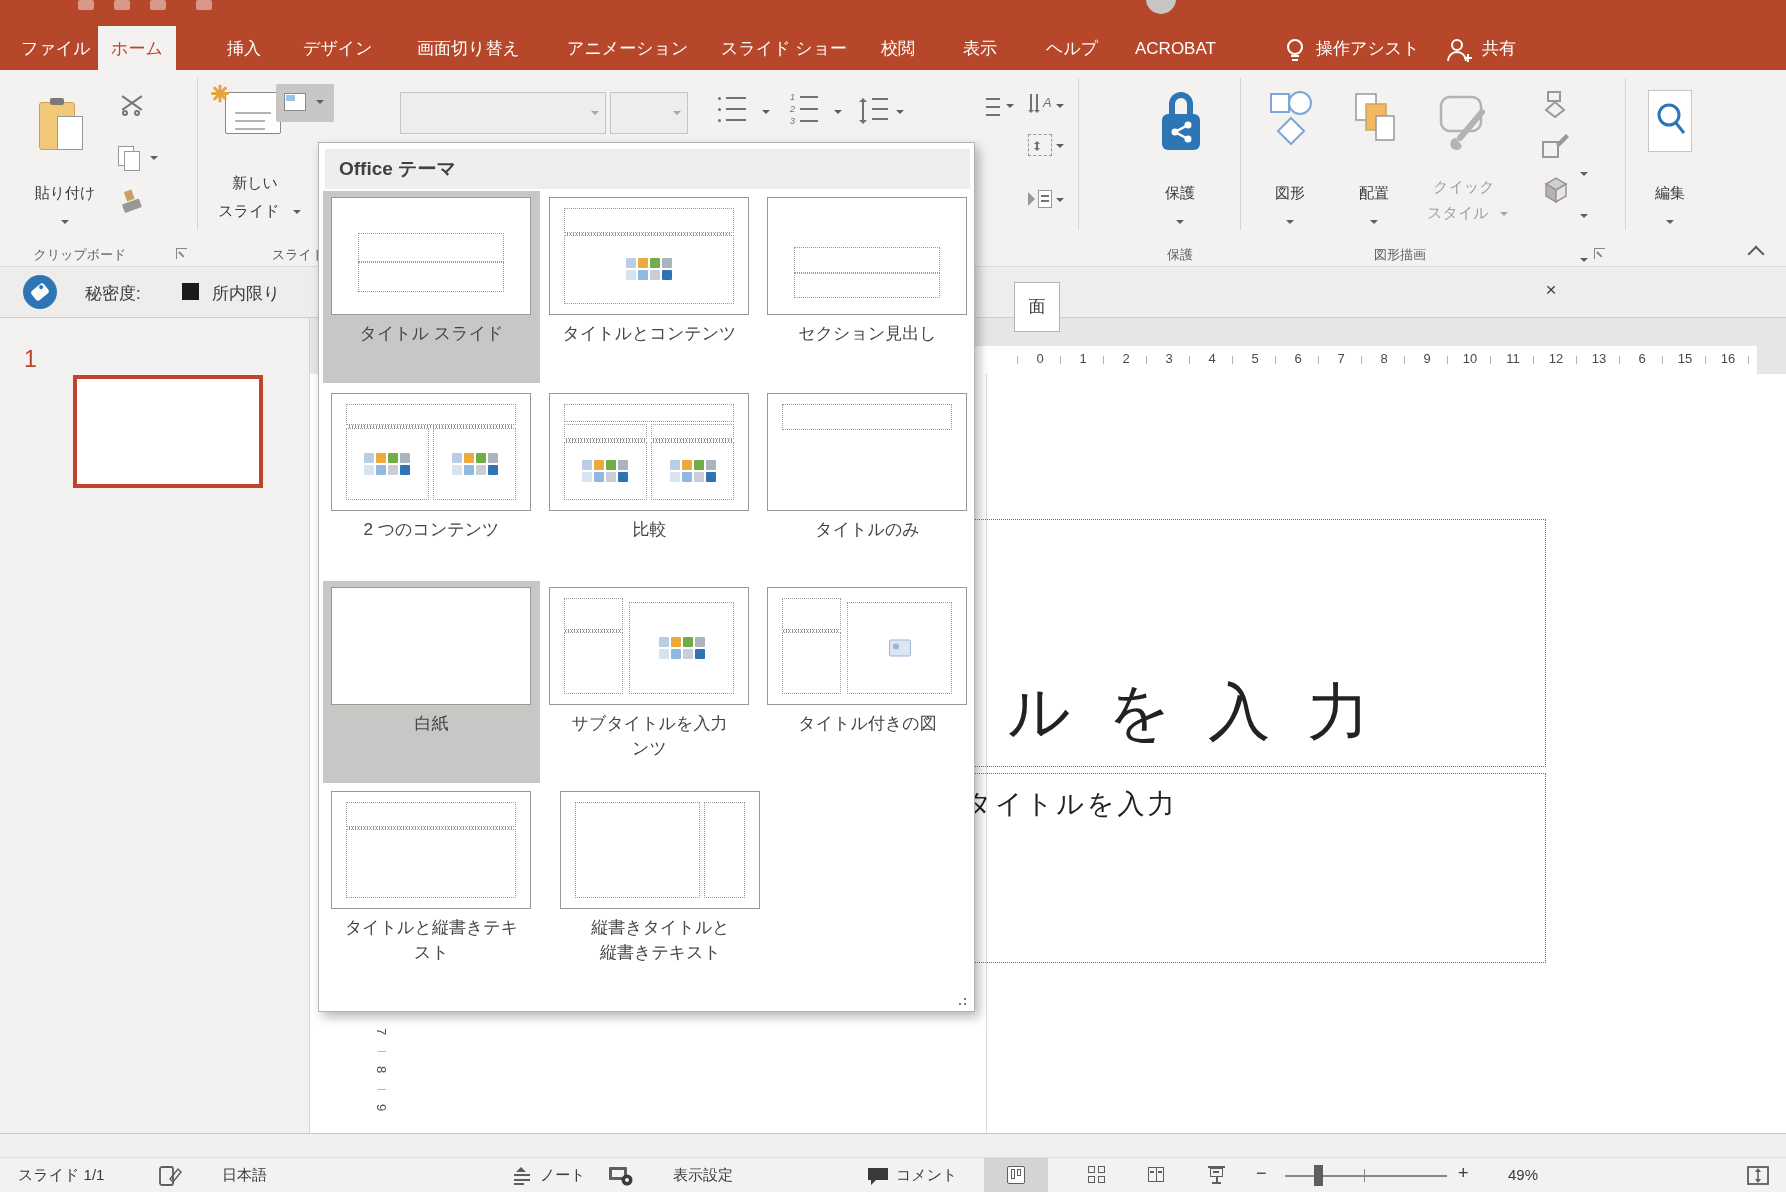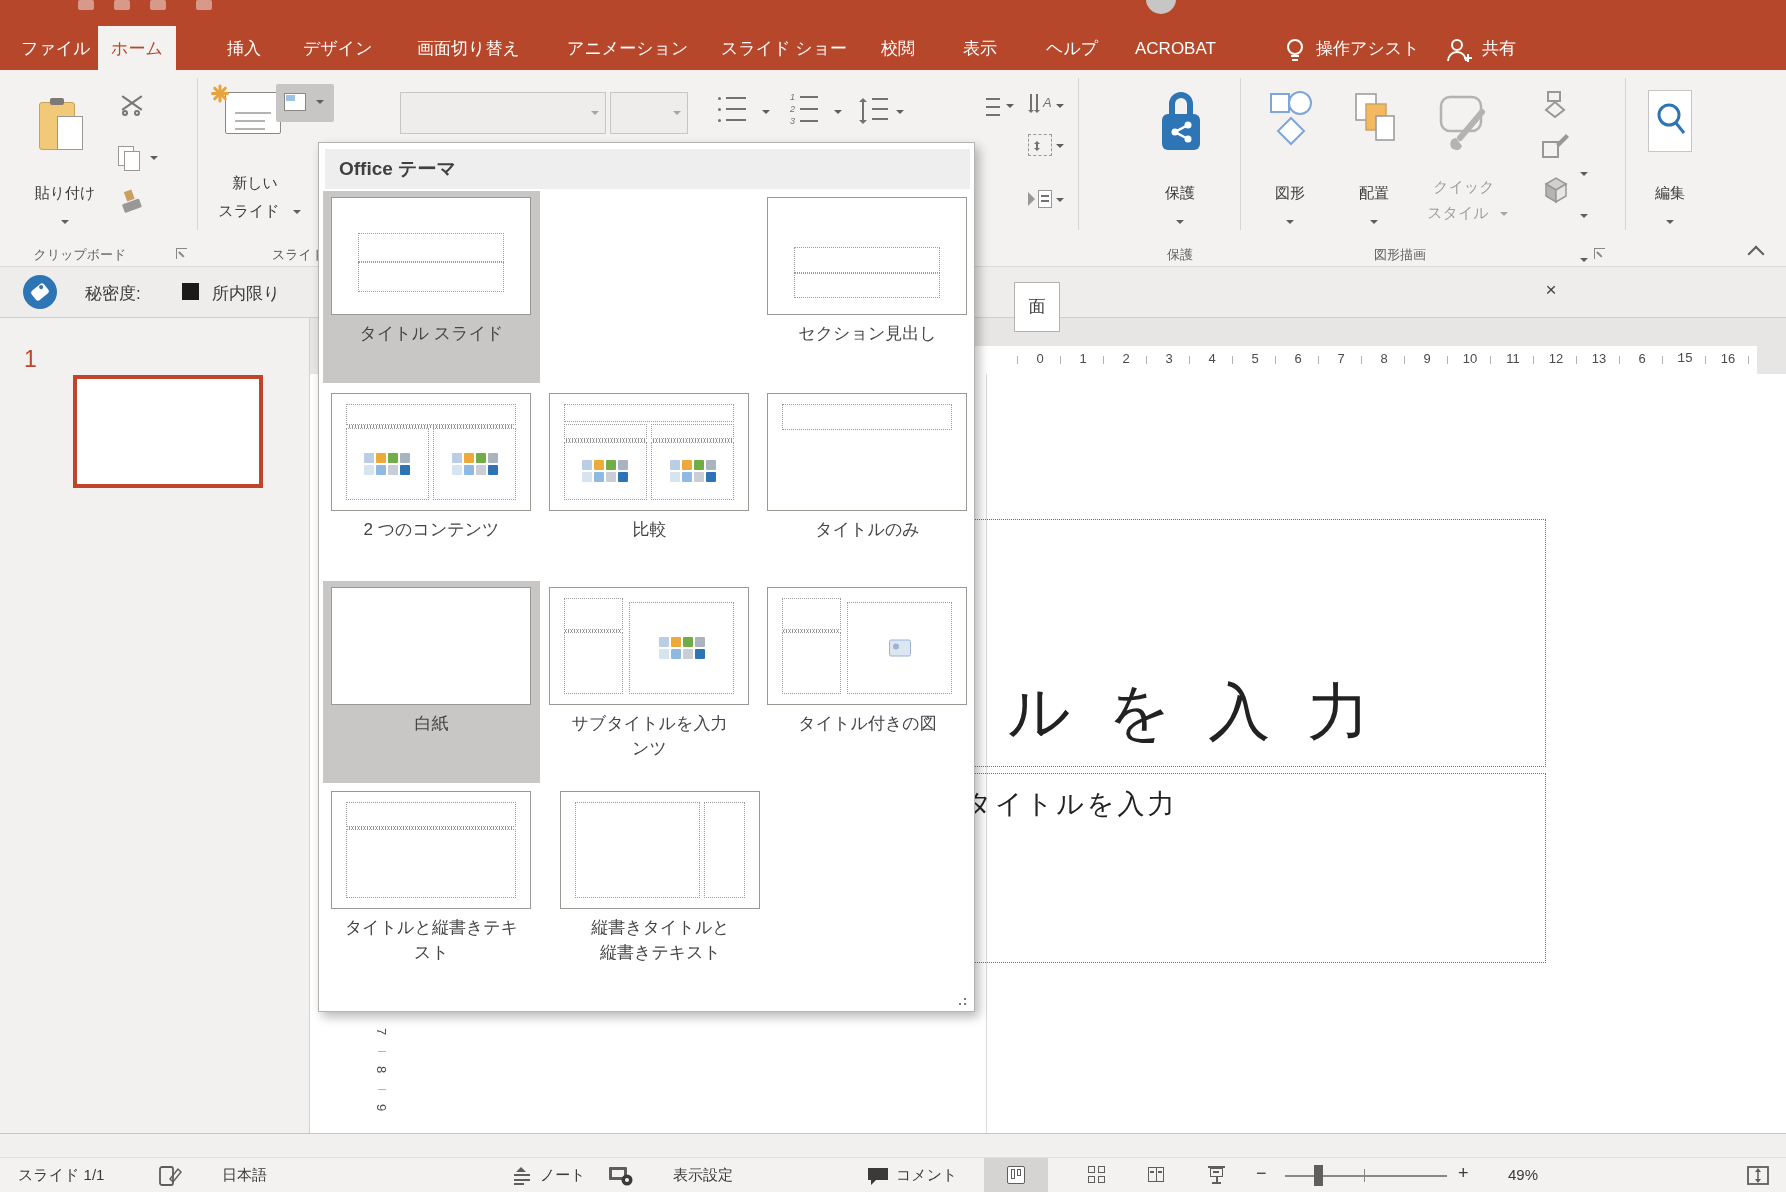--- a/index.html
+++ b/index.html
@@ -401,21 +401,21 @@
       <span class="rnum" style="left: 269px;">5</span>
       <span class="rnum" style="left: 312px;">6</span>
       <span class="rnum" style="left: 355px;">7</span>
       <span class="rnum" style="left: 398px;">8</span>
       <span class="rnum" style="left: 441px;">9</span>
       <span class="rnum" style="left: 484px;">10</span>
       <span class="rnum" style="left: 527px;">11</span>
       <span class="rnum" style="left: 570px;">12</span>
       <span class="rnum" style="left: 613px;">13</span>
       <span class="rnum" style="left: 656px;">6</span>
-      <span class="rnum" style="left: 699px; font-family: Liberation Mono, monospace;">15</span>
+      <span class="rnum" style="left: 699px;">15</span>
       <span class="rnum" style="left: 742px;">16</span>
     </div>
   <div id="vruler">
 
   <span class="rnum" style="top: 12px;">7</span>
       <i class="vtick" style="top: 39px;"></i>
       <span class="rnum" style="top: 50px;">8</span>
       <i class="vtick" style="top: 77px;"></i>
       <span class="rnum" style="top: 88px;">9</span>
     </div>
@@ -436,20 +436,42 @@
       <b style="right:0; bottom:5px;"></b>
       <b style="right:5px; bottom:0;"></b>
   </div>
 <div class="gcell hl" style="left: 4px; top: 48px; height: 192px;">
       <div class="gthumb">
         <div class="ph-box" style="left: 13%; top: 30%; width: 74%; height: 25%;"></div>
         <div class="ph-box" style="left: 13%; top: 55%; width: 74%; height: 26%;"></div>
       </div>
       <div class="glabel">
         <div>タイトル スライド</div>
+      </div>
+    </div>
+    <div class="gcell" style="left: 222px; top: 48px; height: 192px;">
+      <div class="gthumb">
+        <div class="ph-box" style="left: 7%; top: 9%; width: 86%; height: 21%;">
+          <div class="sqz"></div>
+        </div>
+        <div class="ph-box" style="left: 7%; top: 32%; width: 86%; height: 59%;">
+          <div class="ic-grid">
+            <b style="background: rgb(185, 205, 229);"></b>
+            <b style="background: rgb(236, 170, 58);"></b>
+            <b style="background: rgb(112, 173, 71);"></b>
+            <b style="background: rgb(170, 180, 190);"></b>
+            <b style="background: rgb(214, 228, 240);"></b>
+            <b style="background: rgb(143, 185, 224);"></b>
+            <b style="background: rgb(200, 205, 214);"></b>
+            <b style="background: rgb(46, 116, 181);"></b>
+          </div>
+        </div>
+      </div>
+      <div class="glabel">
+        <div>タイトルとコンテンツ</div>
       </div>
     </div>
     <div class="gcell" style="left: 440px; top: 48px; height: 192px;">
       <div class="gthumb">
         <div class="ph-box" style="left: 13%; top: 42%; width: 74%; height: 23%;"></div>
         <div class="ph-box" style="left: 13%; top: 65%; width: 74%; height: 21%;"></div>
       </div>
       <div class="glabel">
         <div>セクション見出し</div>
       </div>

